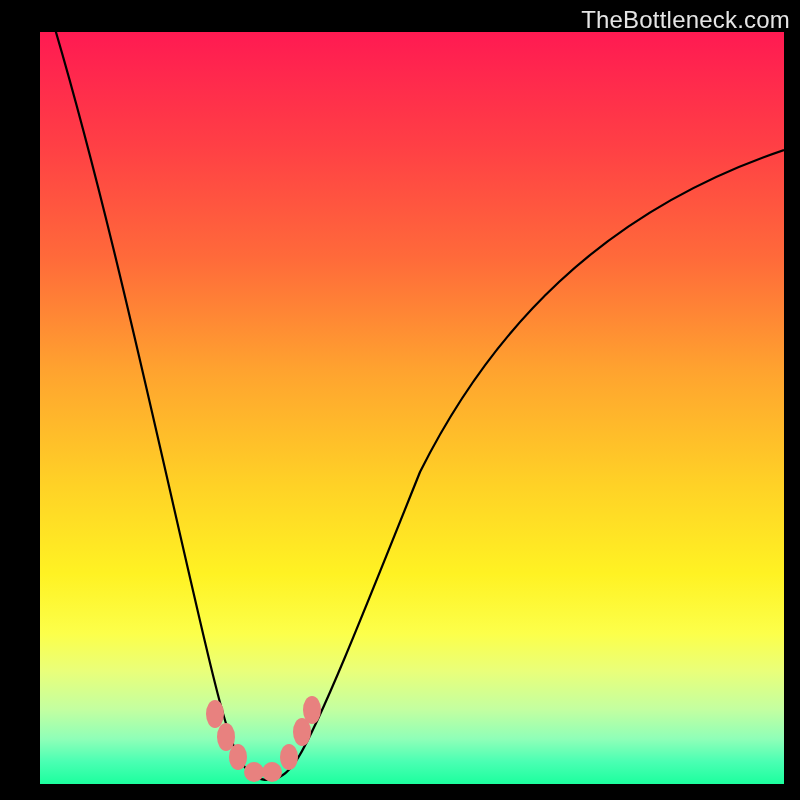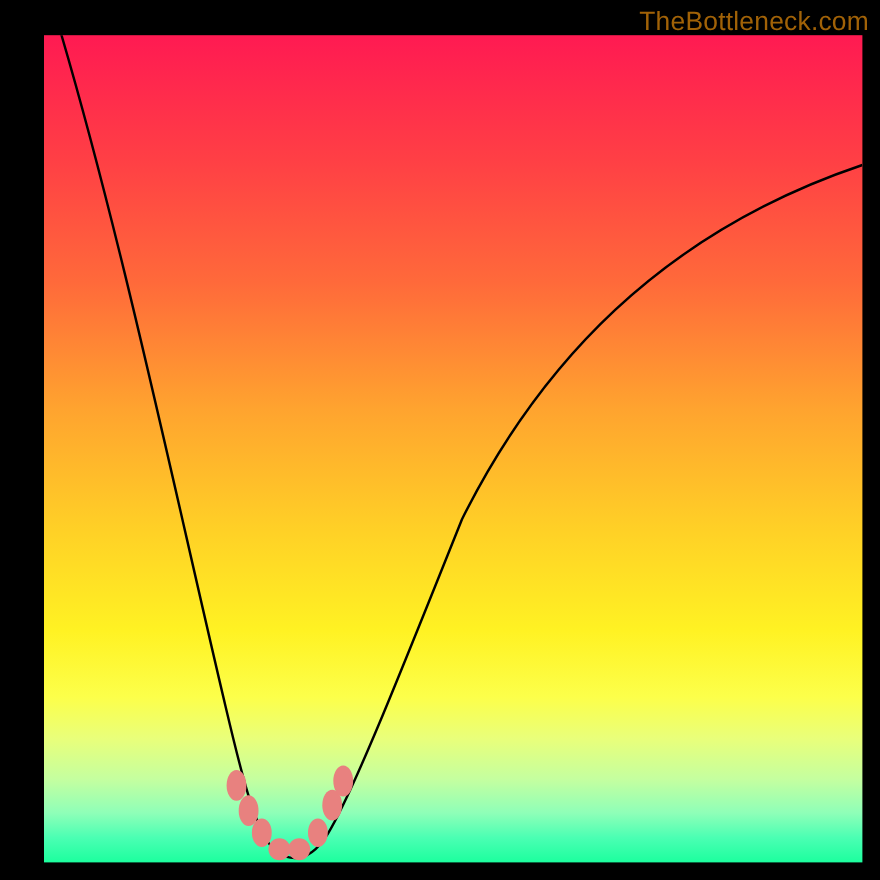--- a/index.html
+++ b/index.html
@@ -36,21 +36,21 @@
       #c4ffa0 90%,
       #8fffb8 94%,
       #4bffb3 97%,
       #1cff9e 100%
     );
   }
   .watermark {
     position: absolute;
     top: 6px;
     right: 10px;
-    color: #a16207;
+    color: #e5e5e5;
     font-size: 24px;
     font-weight: 400;
     letter-spacing: 0.2px;
   }
   svg.curve {
     position: absolute;
     left: 0; top: 0;
     width: 744px; height: 752px;
   }
   .curve path.line {

